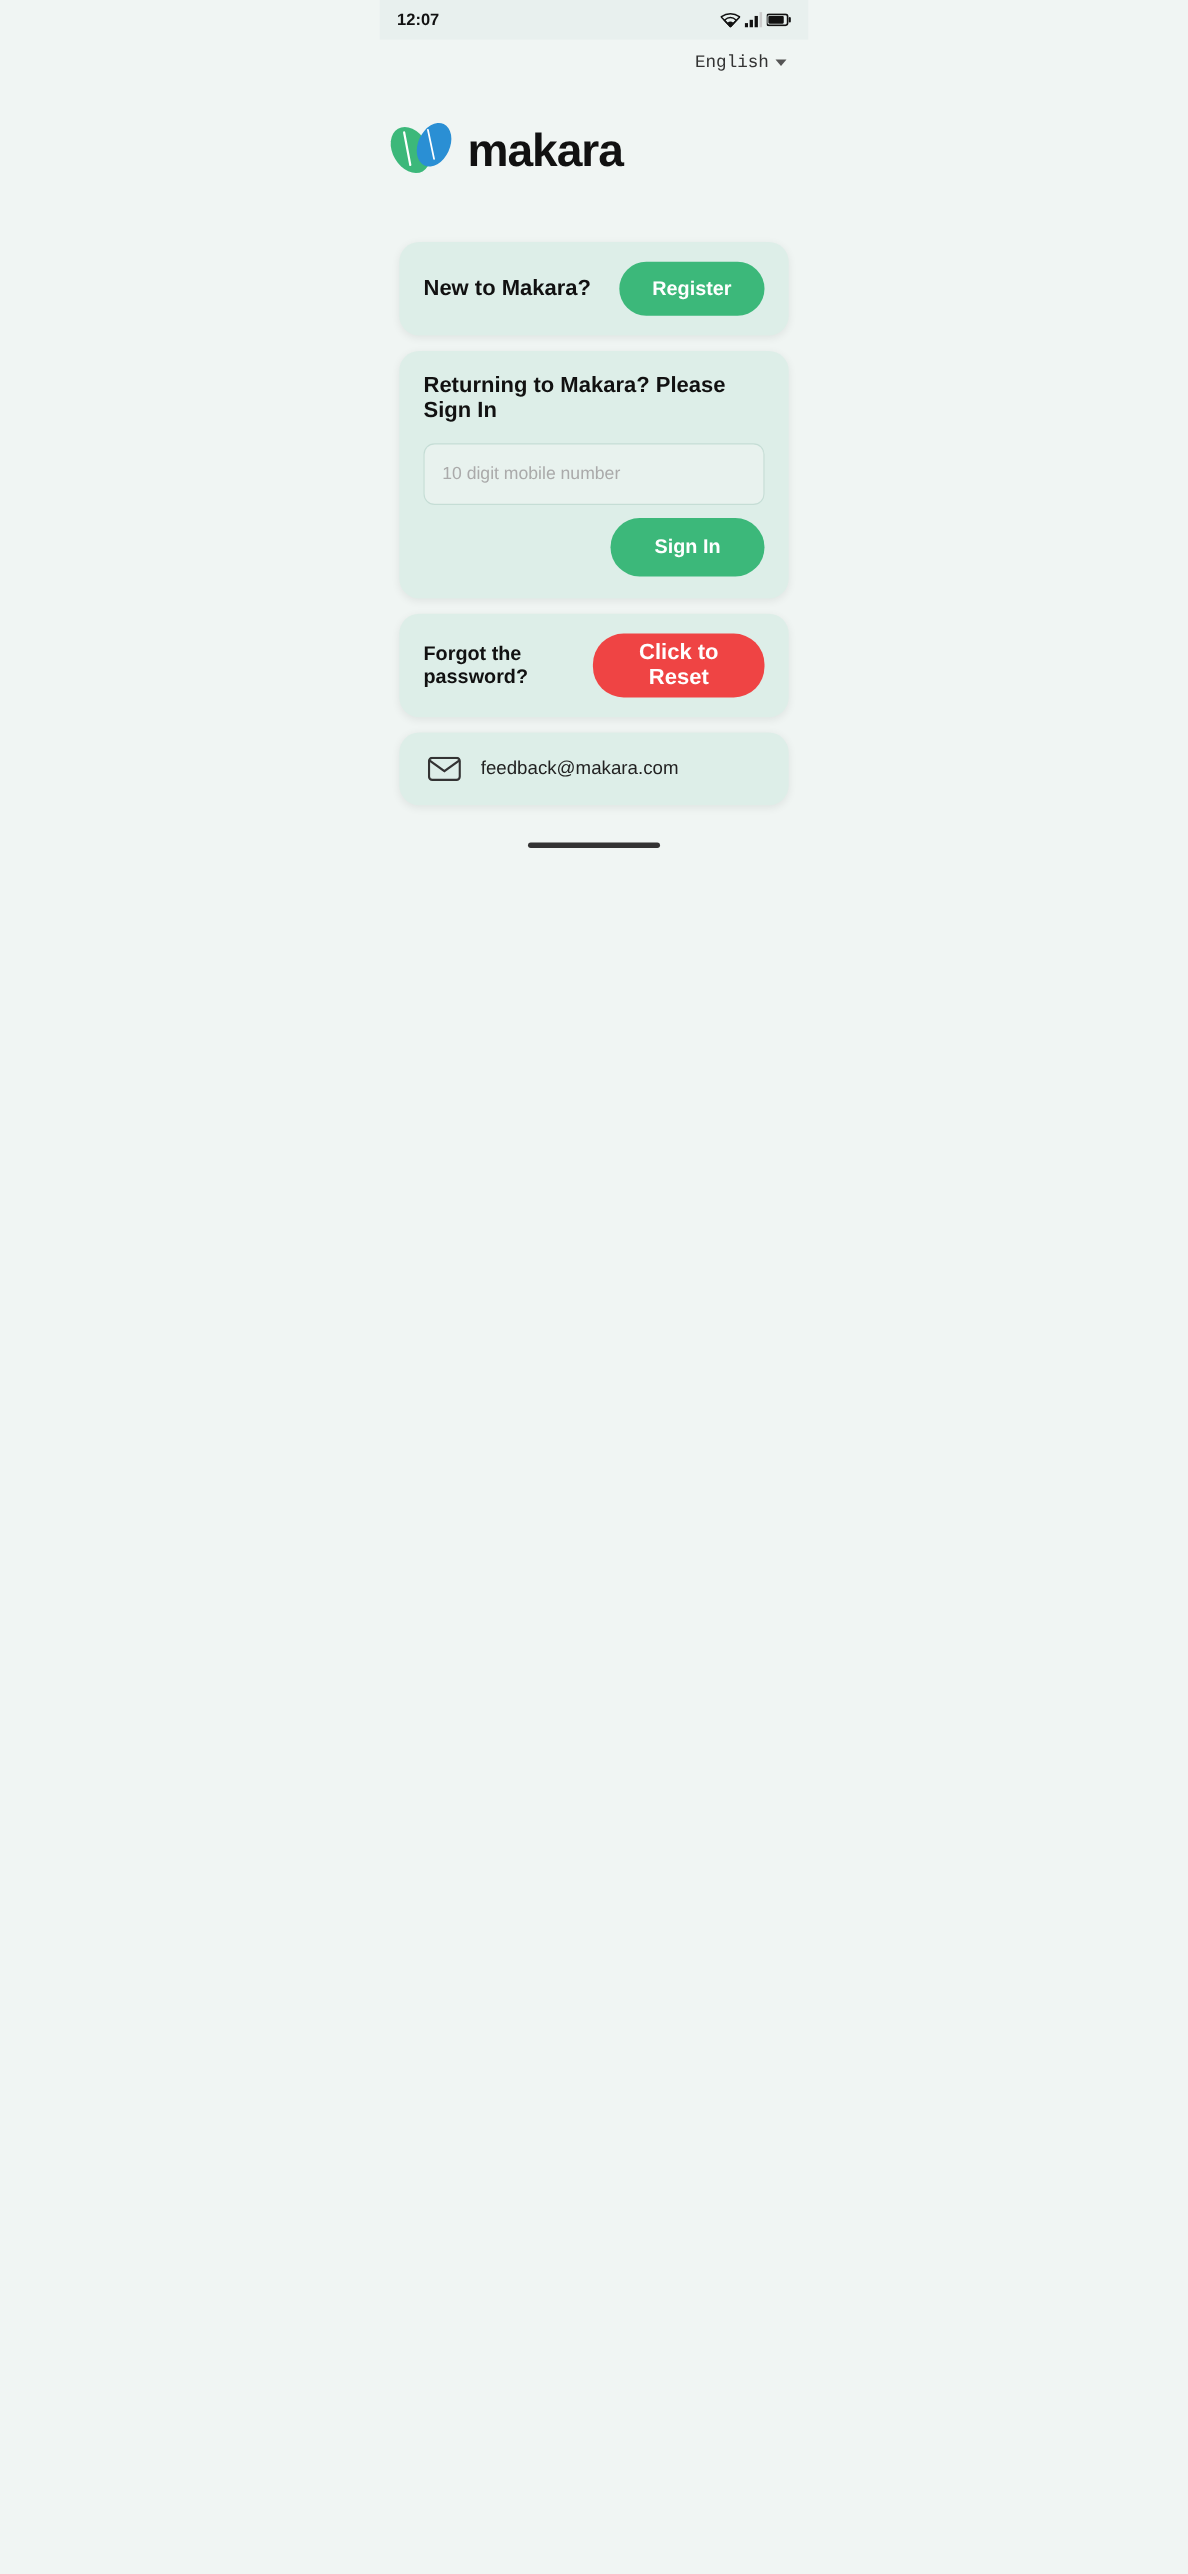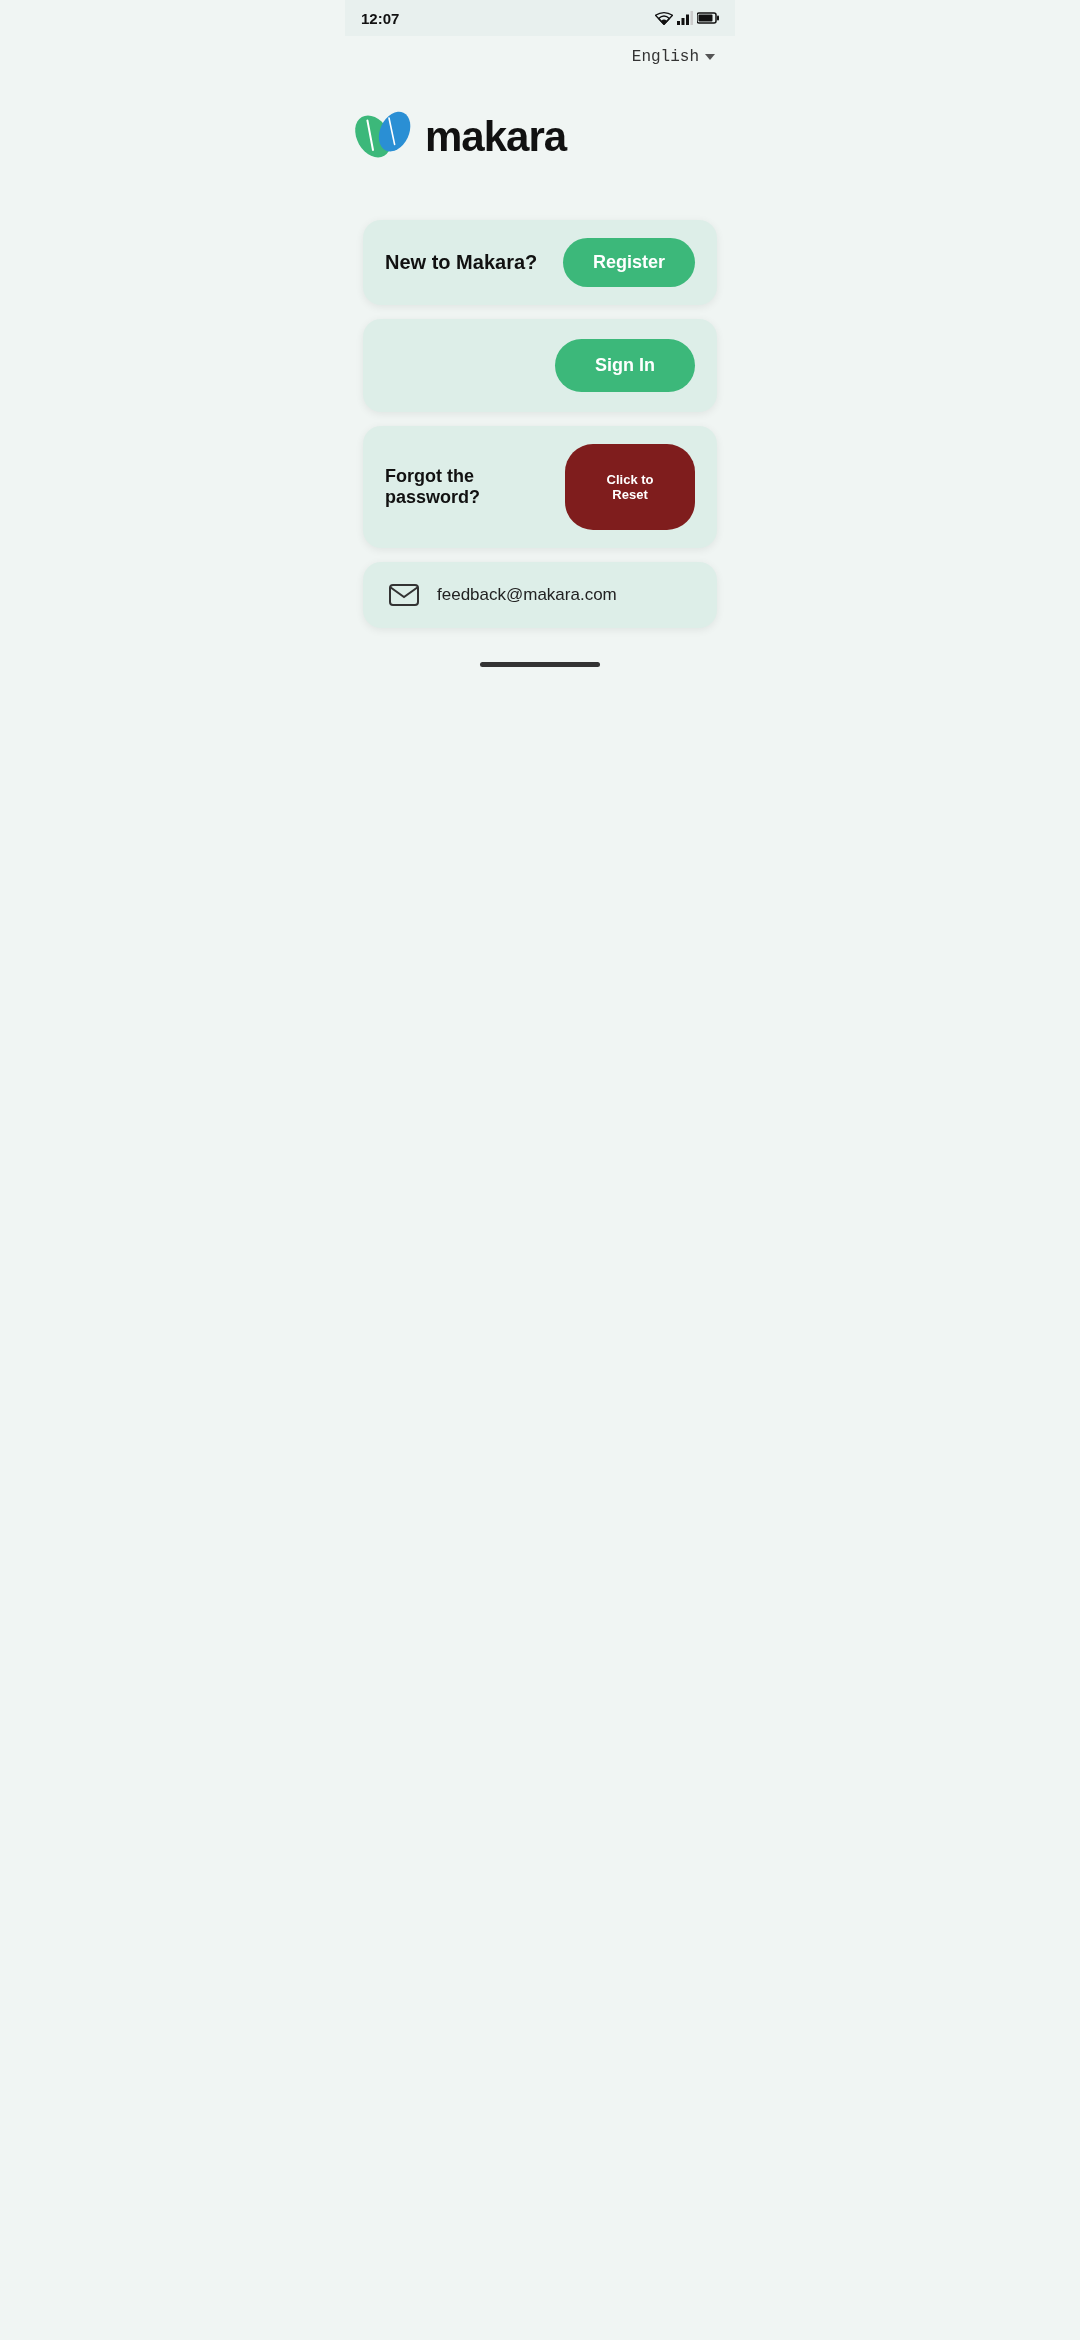--- a/index.html
+++ b/index.html
@@ -203,26 +203,26 @@
       padding: 18px 22px;
     }
 
     .forgot-text {
       font-size: 18px;
       font-weight: 700;
       color: #111;
     }
 
     .reset-btn {
-      background-color: #7f1d1d;
+      background-color: #ef4444;
       color: #fff;
       border: none;
       border-radius: 28px;
-      padding: 28px 24px;
-      font-size: 13px;
+      padding: 6px 24px;
+      font-size: 20px;
       font-weight: 600;
       cursor: pointer;
     }
 
     .feedback-card {
       display: flex;
       align-items: center;
       gap: 14px;
       padding: 18px 22px;
     }
@@ -304,20 +304,22 @@
 </div>
 
 <div class="main-content">
 
   <div class="card new-user-card">
     <span class="new-user-text">New to Makara?</span>
     <button class="register-btn">Register</button>
   </div>
 
   <div class="card">
+    <div class="sign-in-title">Returning to Makara? Please Sign In</div>
+    <input type="tel" class="input-field" placeholder="10 digit mobile number" style="">
     <div class="sign-in-row">
       <button class="sign-in-btn">Sign In</button>
     </div>
   </div>
 
   <div class="card forgot-card">
     <span class="forgot-text">Forgot the password?</span>
     <button class="reset-btn">Click to Reset</button>
   </div>
 

